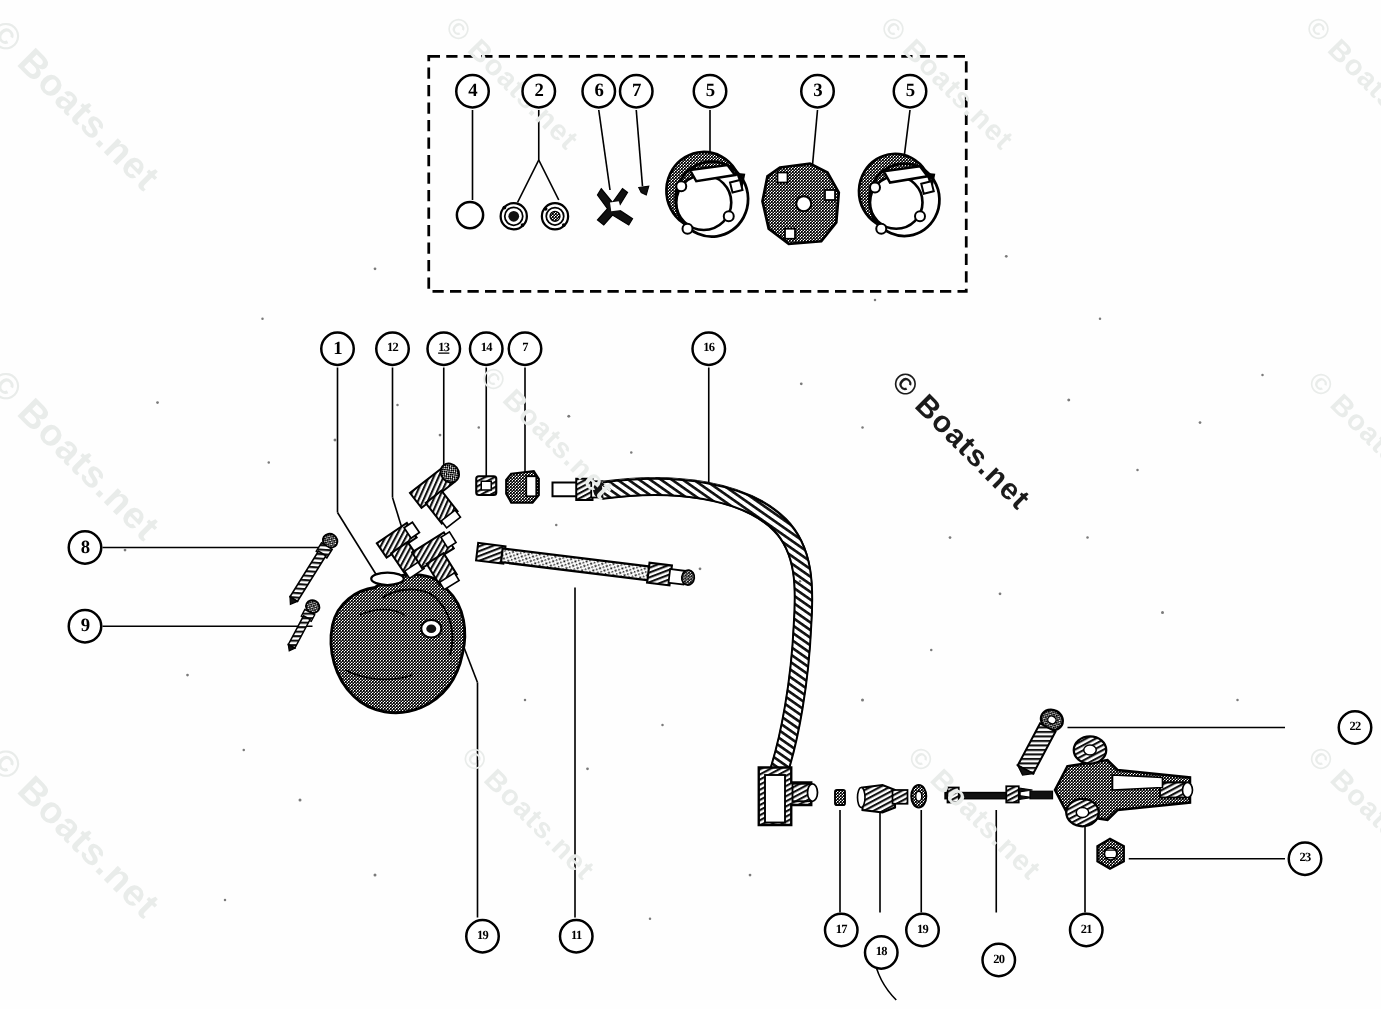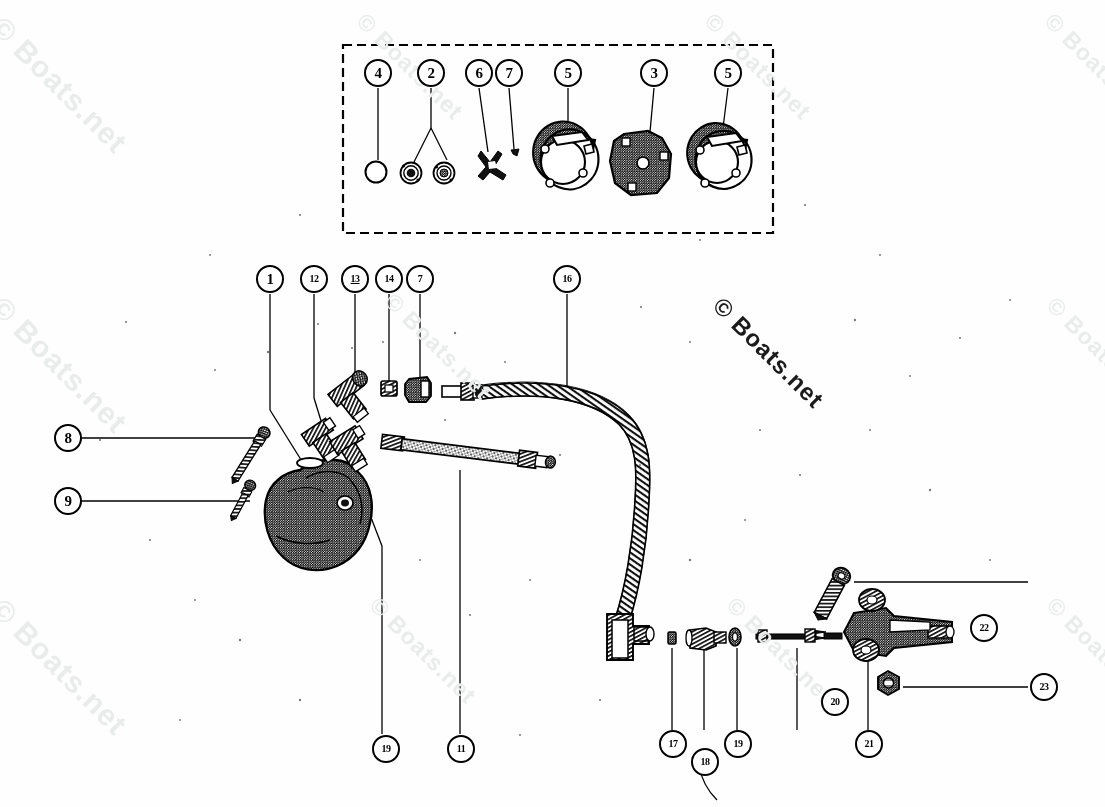--- a/index.html
+++ b/index.html
@@ -397,19 +397,19 @@
       <div class="callout c2d" style="left: 375px; top: 265px;">14</div>
       <div class="callout c2d" style="left: 406px; top: 265px;">7</div>
       <div class="callout c2d" style="left: 553px; top: 265px;">16</div>
       <div class="callout" style="left: 54px; top: 424px;">8</div>
       <div class="callout" style="left: 54px; top: 487px;">9</div>
       <div class="callout c2d" style="left: 372px; top: 735px;">19</div>
       <div class="callout c2d" style="left: 447px; top: 735px;">11</div>
       <div class="callout c2d" style="left: 659px; top: 730px;">17</div>
       <div class="callout c2d" style="left: 691px; top: 748px;">18</div>
       <div class="callout c2d" style="left: 724px; top: 730px;">19</div>
-      <div class="callout c2d" style="left: 785px; top: 688px; margin-left: 36px;">20</div>
+      <div class="callout c2d" style="left: 785px; top: 754px;">20</div>
       <div class="callout c2d" style="left: 855px; top: 730px; font-family: Liberation Serif, serif;">21</div>
-      <div class="callout c2d" style="left: 970px; top: 568px; margin-top: 46px;">22</div>
+      <div class="callout c2d" style="left: 1070px; top: 568px;">22</div>
       <div class="callout c2d" style="left: 1030px; top: 673px;">23</div>
     </div>
 
 </div>
 
 </body></html>

